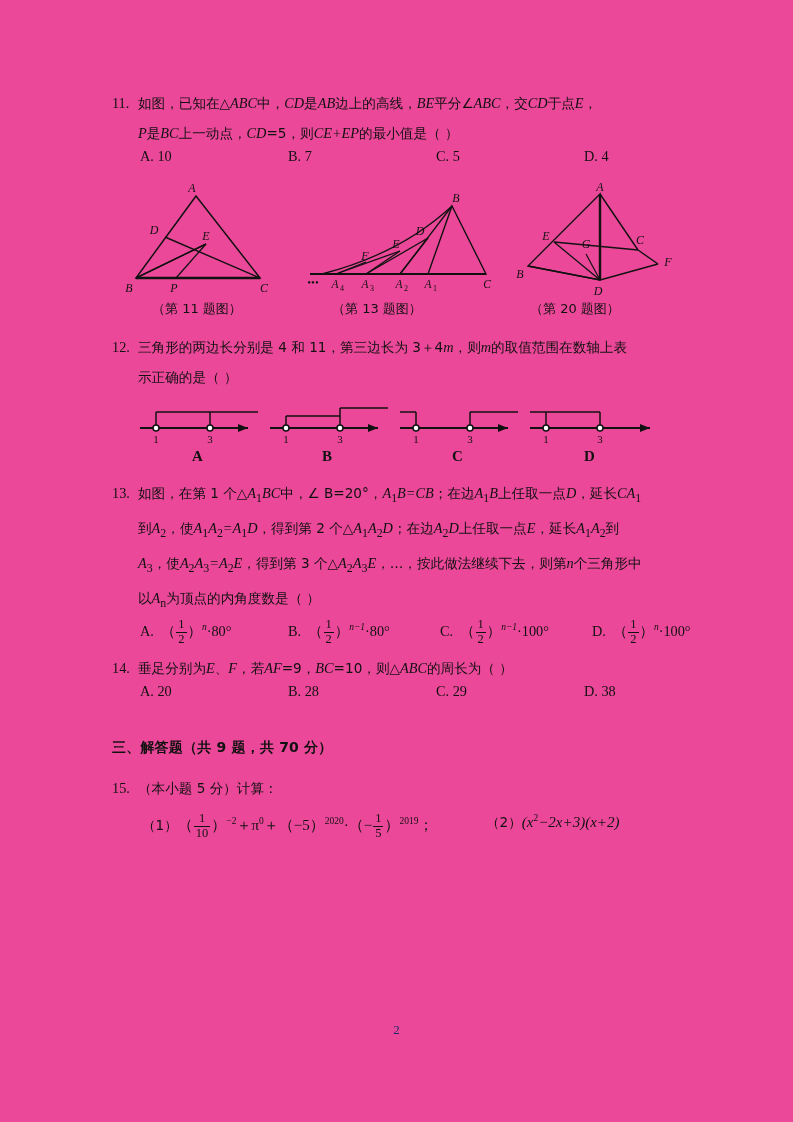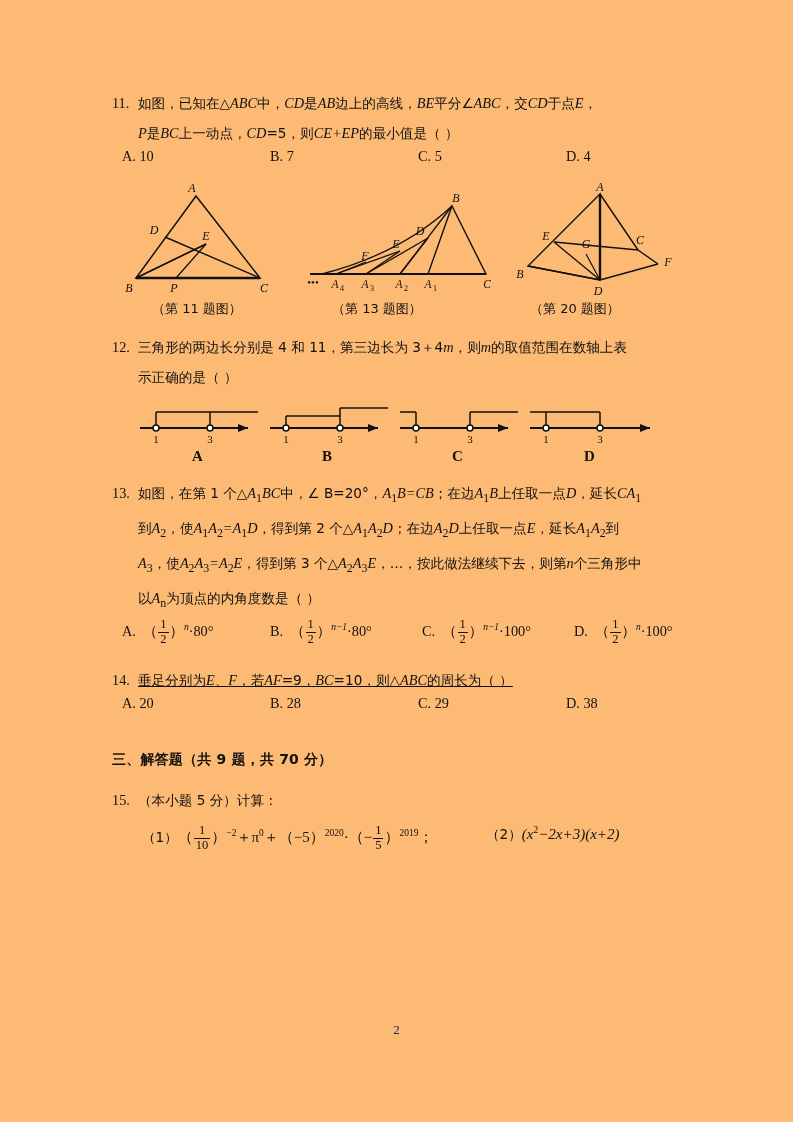--- a/index.html
+++ b/index.html
@@ -13,21 +13,21 @@
     position: relative;
     font-family: "Liberation Serif", "DejaVu Serif", serif;
     color: #111111;
     overflow: hidden;
   }
   .page {
     position: absolute;
     left: 0; top: 0;
     width: 793px;
     height: 1122px;
-    background: #fdba74;
+    background: #ec4899;
   }
   .content {
     position: absolute;
     left: 112px;
     top: 88px;
     width: 570px;
   }
 
   
   .q {
@@ -49,21 +49,21 @@
   .line { display: block; white-space: nowrap; }
 
   i.v { font-style: italic; font-family: "Liberation Serif", serif; }
   .cjk { font-family: "DejaVu Sans", "Liberation Sans", sans-serif; font-size: 13.6px; }
 
   
   .opts {
     position: relative;
     height: 30px;
     font-size: 14.3px;
-    margin-left: 10px;
+    margin-left: 28px;
   }
   .opt {
     position: absolute;
     top: 0;
     white-space: nowrap;
   }
   .opt.o1 { left: 0px; }
   .opt.o2 { left: 148px; }
   .opt.o3 { left: 296px; }
   .opt.o4 { left: 444px; }
@@ -355,21 +355,21 @@
     <span class="opt o3" style="top:2px;left:300px;">
       <span>C.</span>
       <span>&nbsp;（</span><span class="frac"><span class="num">1</span><span class="den">2</span></span><span>）</span><sup class="e">n−1</sup><span>·100°</span>
     </span>
     <span class="opt o4" style="top:2px;left:452px;">
       <span>D.</span>
       <span>&nbsp;（</span><span class="frac"><span class="num">1</span><span class="den">2</span></span><span>）</span><sup class="e">n</sup><span>·100°</span>
     </span>
   </div>
 
-  <div class="q" style="margin-top:12px;text-decoration:underline;">
+  <div class="q" style="">
     <span class="q-num">14.</span>
     <div class="q-body">
       <span class="line">
         <span class="cjk">垂足分别为</span><i class="v">E</i><span class="cjk">、</span><i class="v">F</i><span class="cjk">，若</span><i class="v">AF</i><span class="cjk">=9，</span><i class="v">BC</i><span class="cjk">=10，则△</span><i class="v">ABC</i><span class="cjk">的周长为（      ）</span>
       </span>
     </div>
   </div>
 
   <div class="opts">
     <span class="opt o1">A. 20</span>

